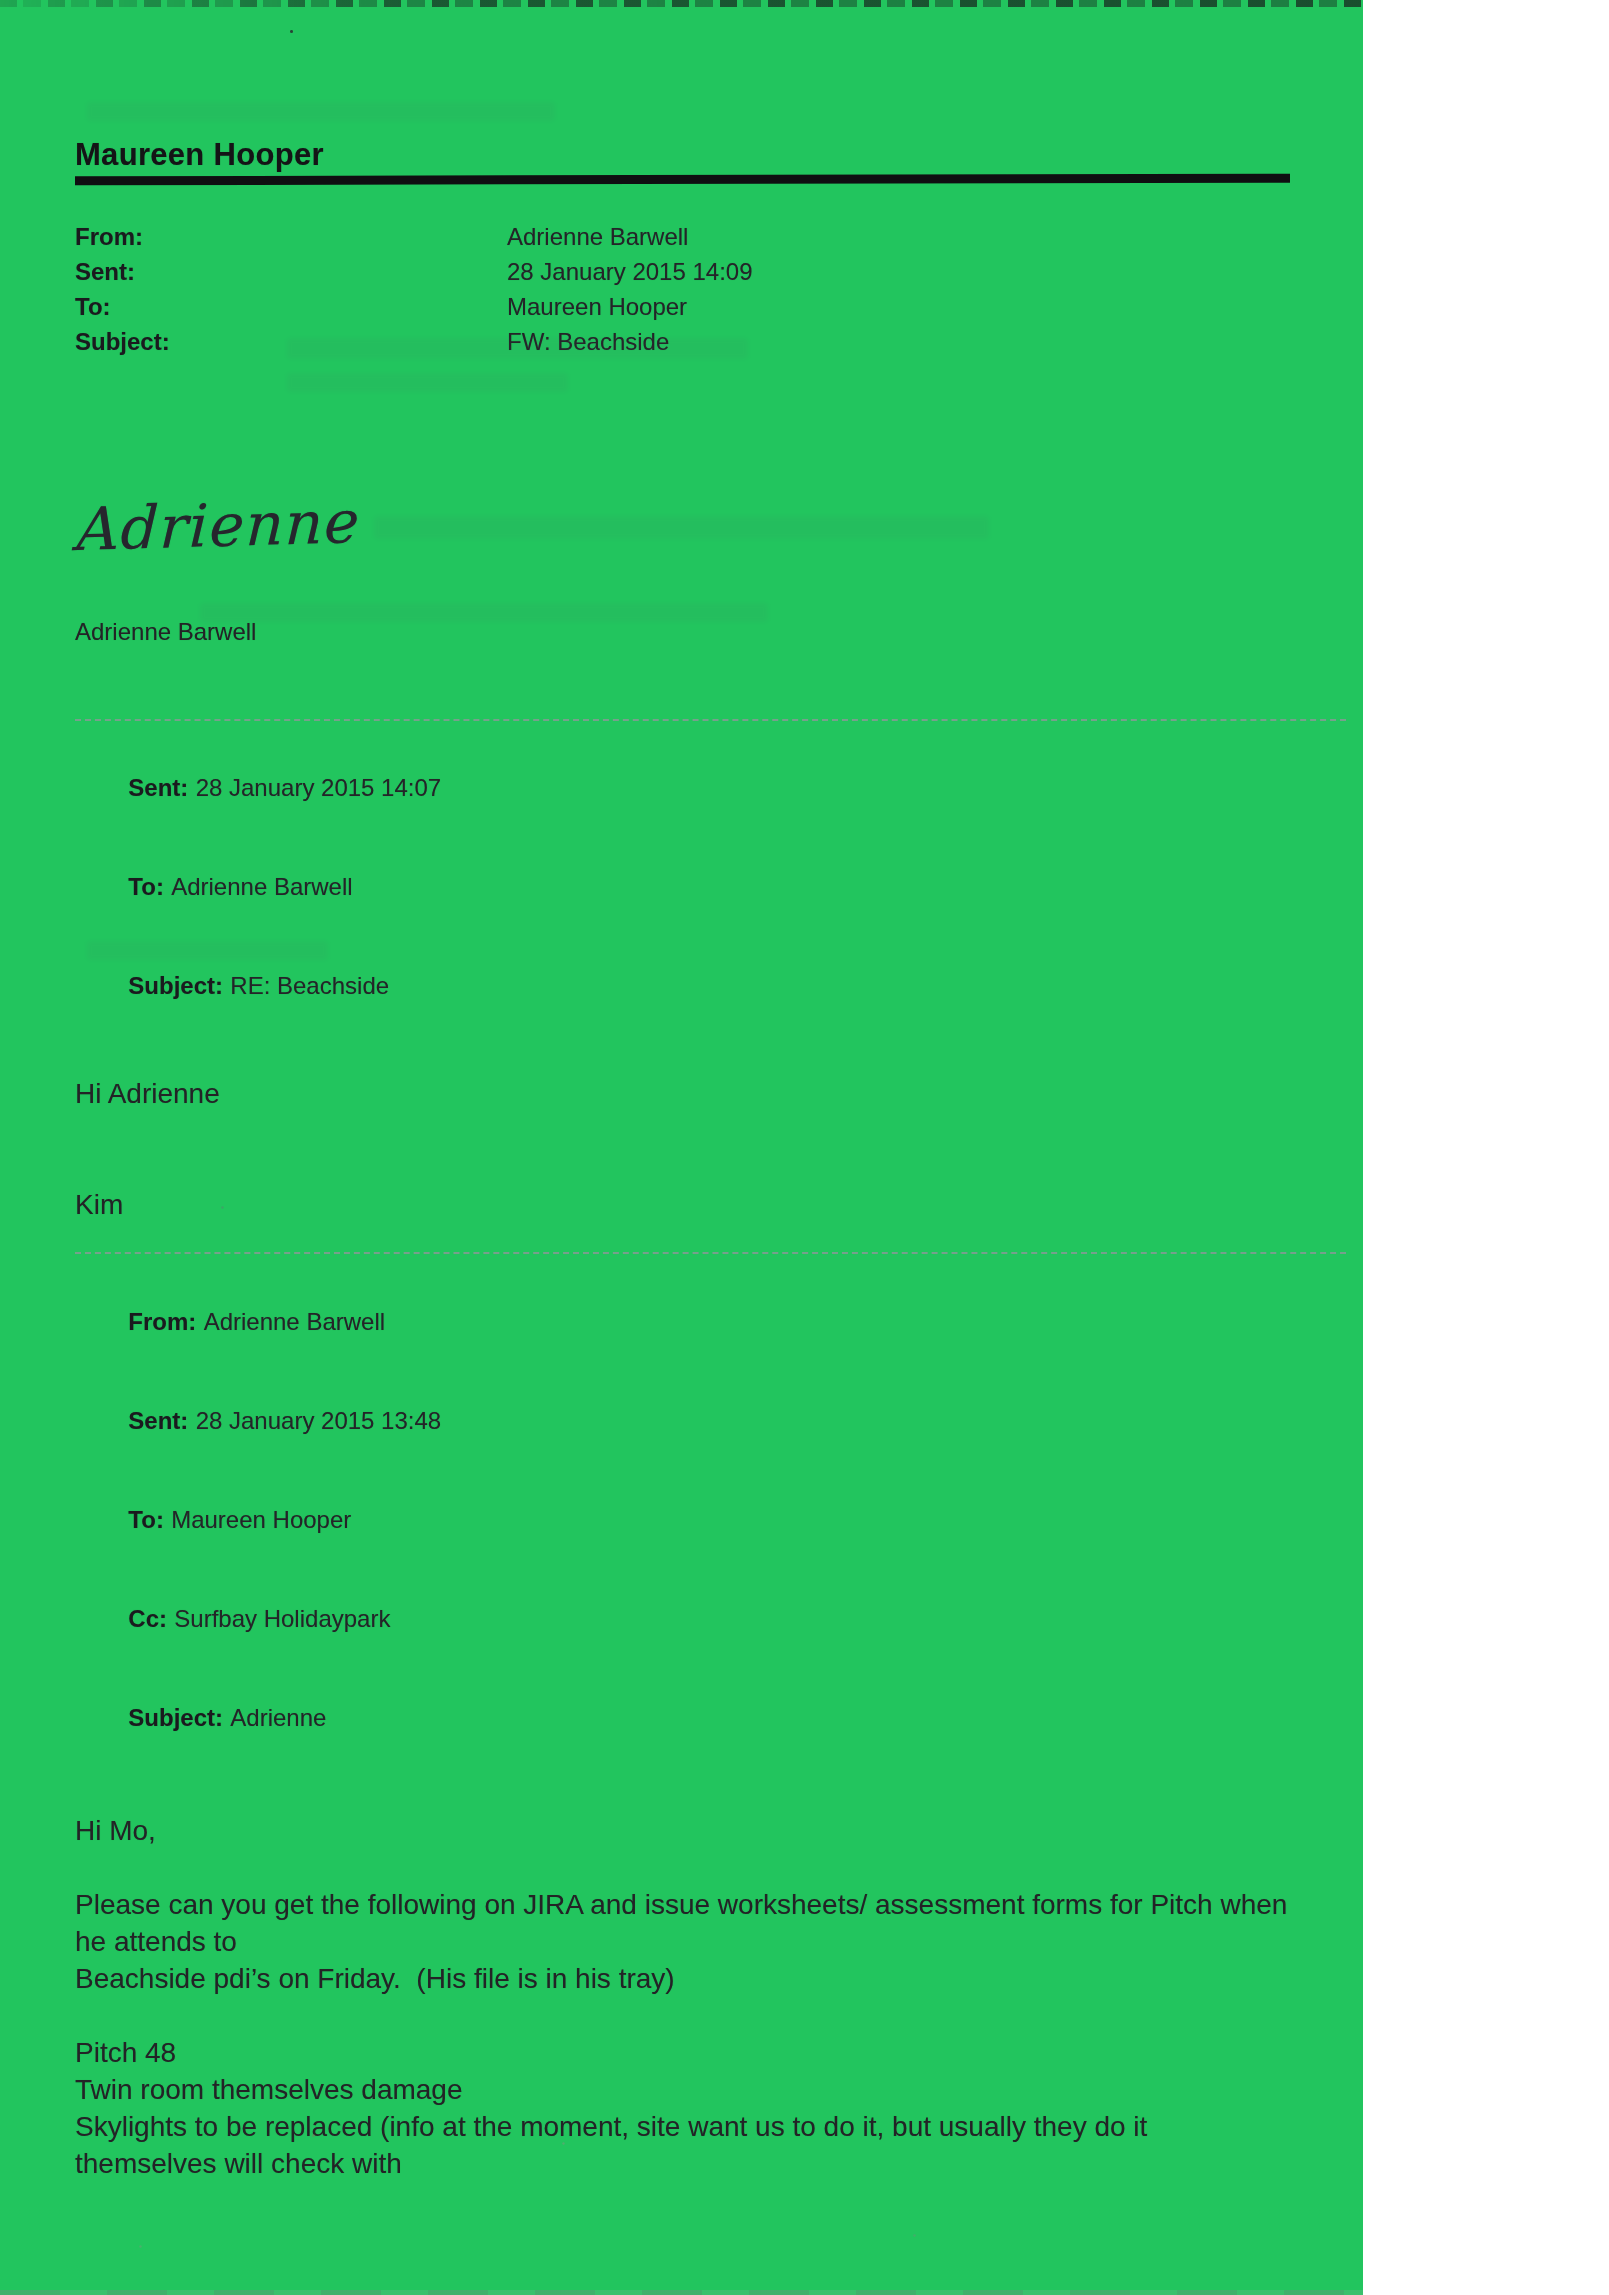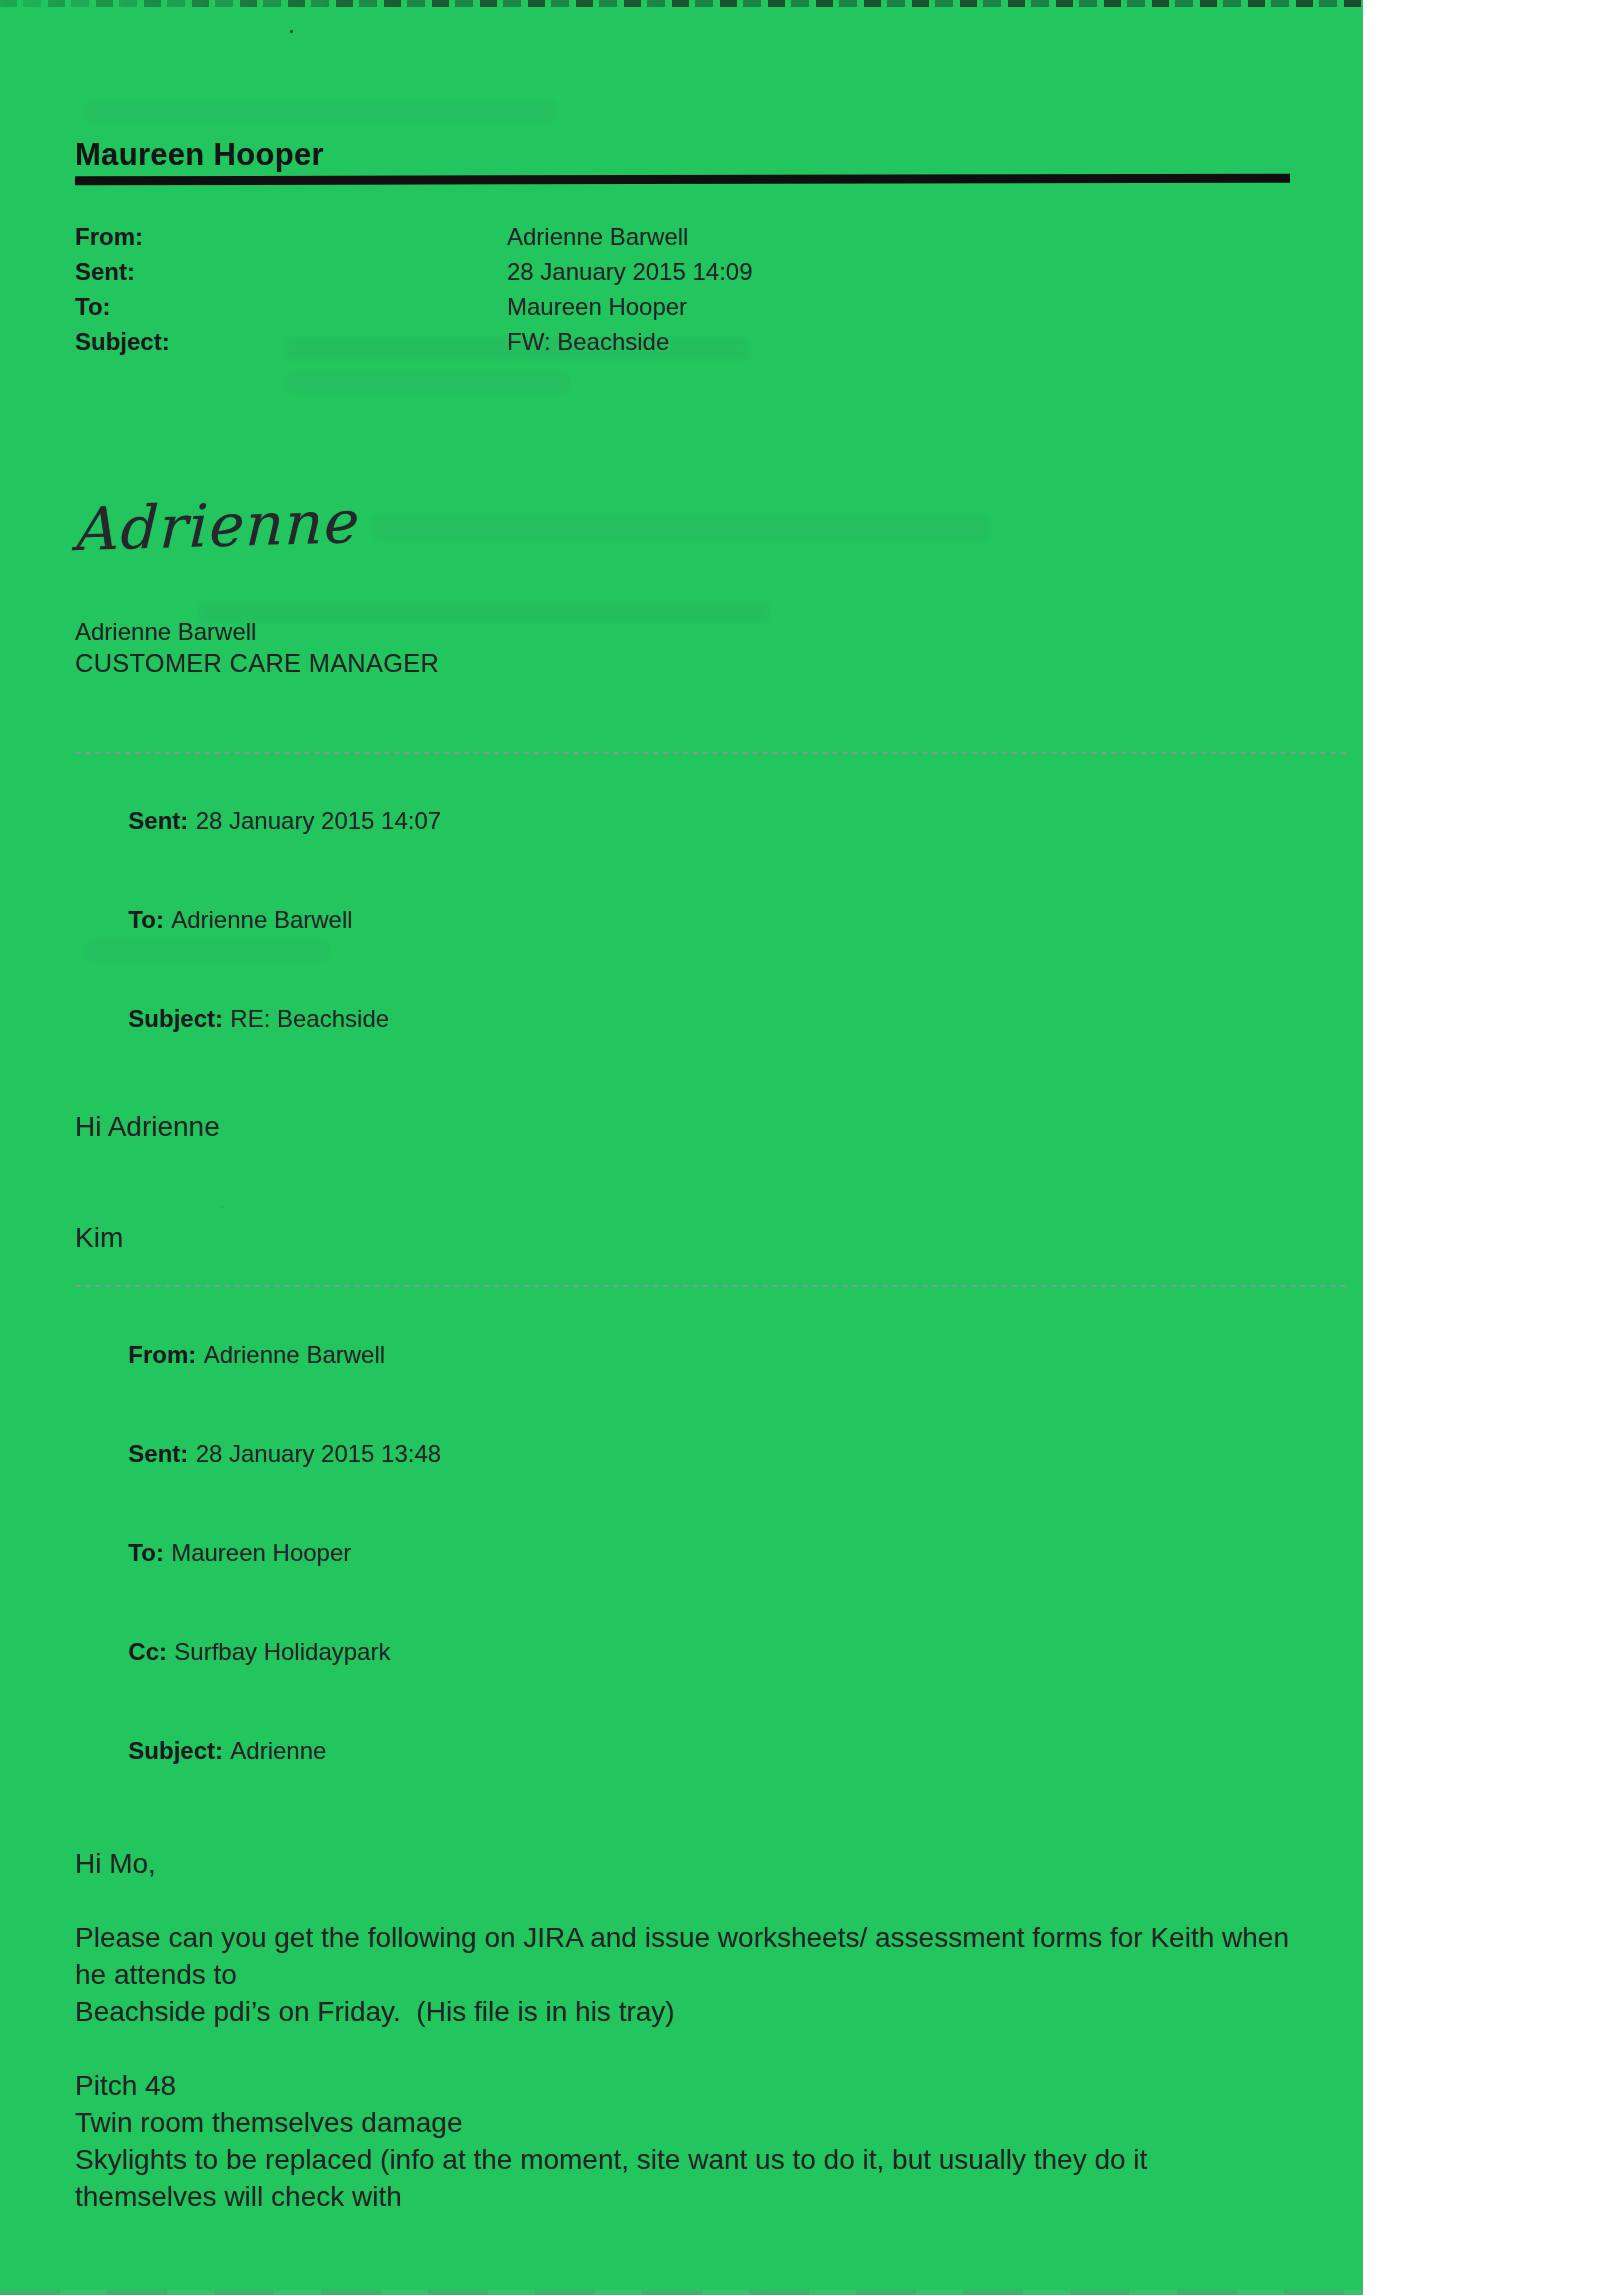--- a/index.html
+++ b/index.html
@@ -164,21 +164,20 @@
         <span class="fvalue">Maureen Hooper</span>
       </div>
       <div class="f1row">
         <span class="flabel">Subject:</span>
         <span class="fvalue">FW: Beachside</span>
       </div>
     </div>
 
     <div class="sig-script">Adrienne</div>
     <div class="sig-name">Adrienne Barwell</div>
-    <div class="sig-role">CUSTOMER CARE MANAGER</div>
 
     <hr class="divider d1">
 
     <div class="hdr">
       <div class="hline">
         <span class="flabel">Sent:</span><span class="fvalue">28 January 2015 14:07</span>
       </div>
       <div class="hline">
         <span class="flabel">To:</span><span class="fvalue">Adrienne Barwell</span>
       </div>
@@ -210,21 +209,21 @@
         <span class="flabel">Cc:</span><span class="fvalue">Surfbay Holidaypark</span>
       </div>
       <div class="hline">
         <span class="flabel">Subject:</span><span class="fvalue">Adrienne</span>
       </div>
     </div>
 
     <div class="body b3">
       <div class="line">Hi Mo,</div>
       <div class="line"></div>
-      <div class="line">Please can you get the following on JIRA and issue worksheets/ assessment forms for Keith when he attends to</div>
+      <div class="line">Please can you get the following on JIRA and issue worksheets/ assessment forms for Pitch when he attends to</div>
       <div class="line">Beachside pdi’s on Friday.  (His file is in his tray)</div>
       <div class="line"></div>
       <div class="line">Pitch 48</div>
       <div class="line">Twin room themselves damage</div>
       <div class="line">Skylights to be replaced (info at the moment, site want us to do it, but usually they do it themselves will check with</div>
 
     </div>
 
   </div>
 

